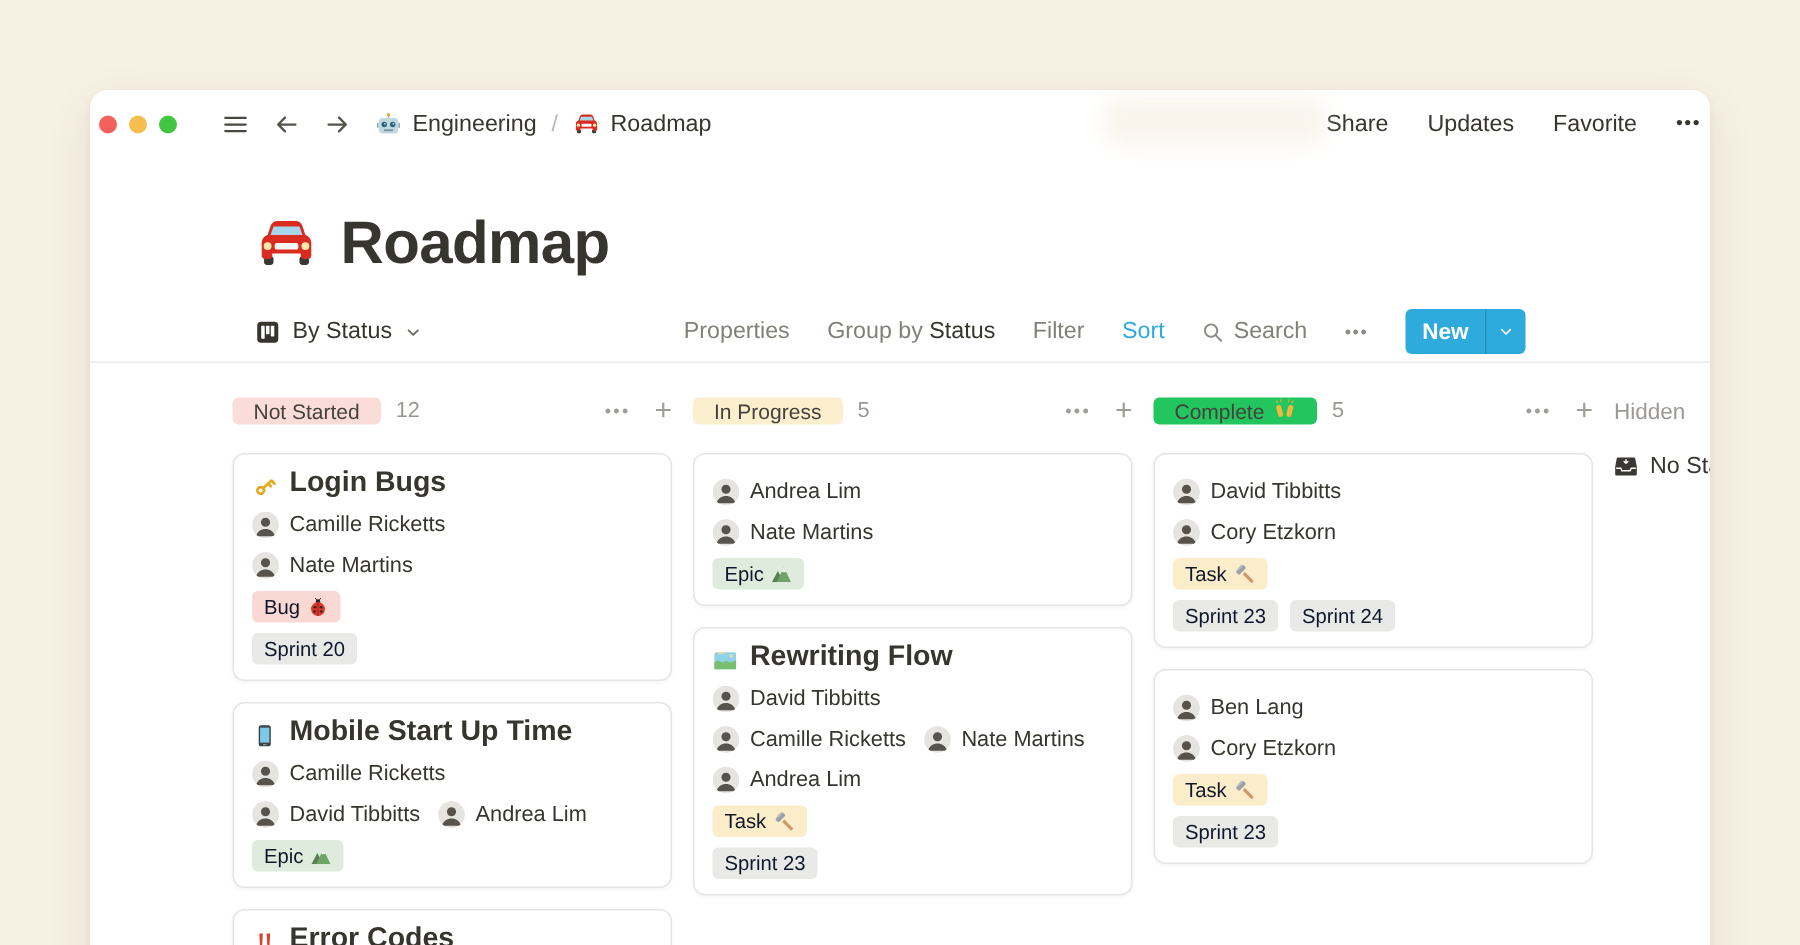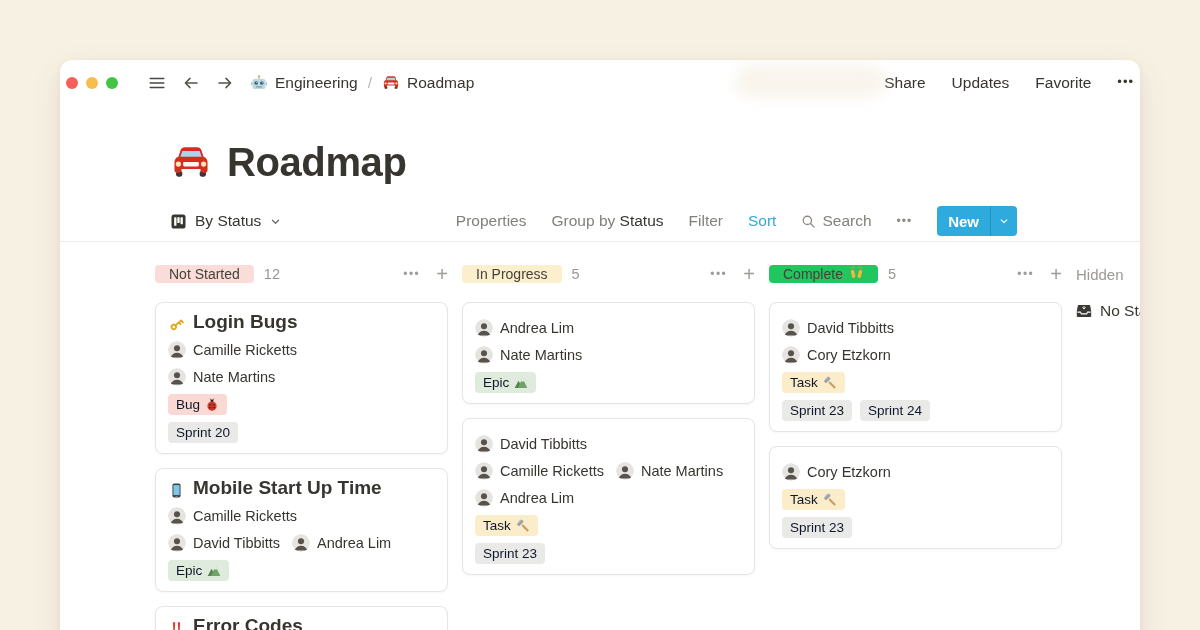--- a/index.html
+++ b/index.html
@@ -420,20 +420,31 @@
                     <svg viewBox="0 0 16 16">
                       <path d="M5.2 5.4 9.6 13.8H.8z" fill="#55804F"></path>
                       <path d="M9.8 2.2l5.4 11.6H4.4z" fill="#6FA368"></path>
                       <path d="M9.8 2.2l1.7 3.7c-.6.6-1.2.6-1.7 0-.5.6-1.1.6-1.7 0z" fill="#F2F5F0"></path>
                     </svg>
                   </span>
                 </span>
               </div>
             </div>
             <div class="card">
+              <div class="card-title">
+                <span class="ic">
+                  <svg viewBox="0 0 16 16">
+                    <rect x="1.2" y="2.6" width="13.6" height="10.8" rx="1.2" fill="#8ED1E8"></rect>
+                    <path d="M1.2 9.2c2.2-2.6 4 .8 6.2-.6 2.2-1.4 3.4 1.6 5.2.4l2.2-1.4v5.8H1.2z" fill="#79BE6E"></path>
+                    <path d="M2.6 2.6C4.2 4.6 7.2 4.2 8.6 2.6z" fill="#E7D9A5"></path>
+                    <circle cx="11.8" cy="5" r="1.2" fill="#E7D9A5"></circle>
+                  </svg>
+                </span>
+                <span>Rewriting Flow</span>
+              </div>
               <div class="prow">
                 <span class="person">
                   <span class="avatar">
                     <svg viewBox="0 0 16 16">
                       <circle cx="8" cy="8" r="8" fill="#E6E4E1"></circle>
                       <circle cx="8" cy="6.4" r="2.7" fill="#57524B"></circle>
                       <path d="M2.3 14.6C3.3 11.8 5.4 10.4 8 10.4s4.7 1.4 5.7 4.2z" fill="#57524B"></path>
                     </svg>
                   </span>
                   <span>David Tibbitts</span>
@@ -565,20 +576,32 @@
             <div class="card">
               <div class="prow">
                 <span class="person">
                   <span class="avatar">
                     <svg viewBox="0 0 16 16">
                       <circle cx="8" cy="8" r="8" fill="#E6E4E1"></circle>
                       <circle cx="8" cy="6.4" r="2.7" fill="#57524B"></circle>
                       <path d="M2.3 14.6C3.3 11.8 5.4 10.4 8 10.4s4.7 1.4 5.7 4.2z" fill="#57524B"></path>
                     </svg>
                   </span>
+                  <span>Ben Lang</span>
+                </span>
+              </div>
+              <div class="prow">
+                <span class="person">
+                  <span class="avatar">
+                    <svg viewBox="0 0 16 16">
+                      <circle cx="8" cy="8" r="8" fill="#E6E4E1"></circle>
+                      <circle cx="8" cy="6.4" r="2.7" fill="#57524B"></circle>
+                      <path d="M2.3 14.6C3.3 11.8 5.4 10.4 8 10.4s4.7 1.4 5.7 4.2z" fill="#57524B"></path>
+                    </svg>
+                  </span>
                   <span>Cory Etzkorn</span>
                 </span>
               </div>
               <div class="trow">
                 <span class="tag" style="background: rgb(251, 237, 201);">
                   <span>Task</span>
                   <span class="ic">
                     <svg viewBox="0 0 16 16">
                       <path d="M7.9 6.1l6.8 6.8-1.7 1.7-6.8-6.8z" fill="#C89B6A"></path>
                       <rect x="1" y="2.6" width="7.8" height="3.6" rx="1" transform="rotate(-45 4.9 4.4)" fill="#99A0A6"></rect>

